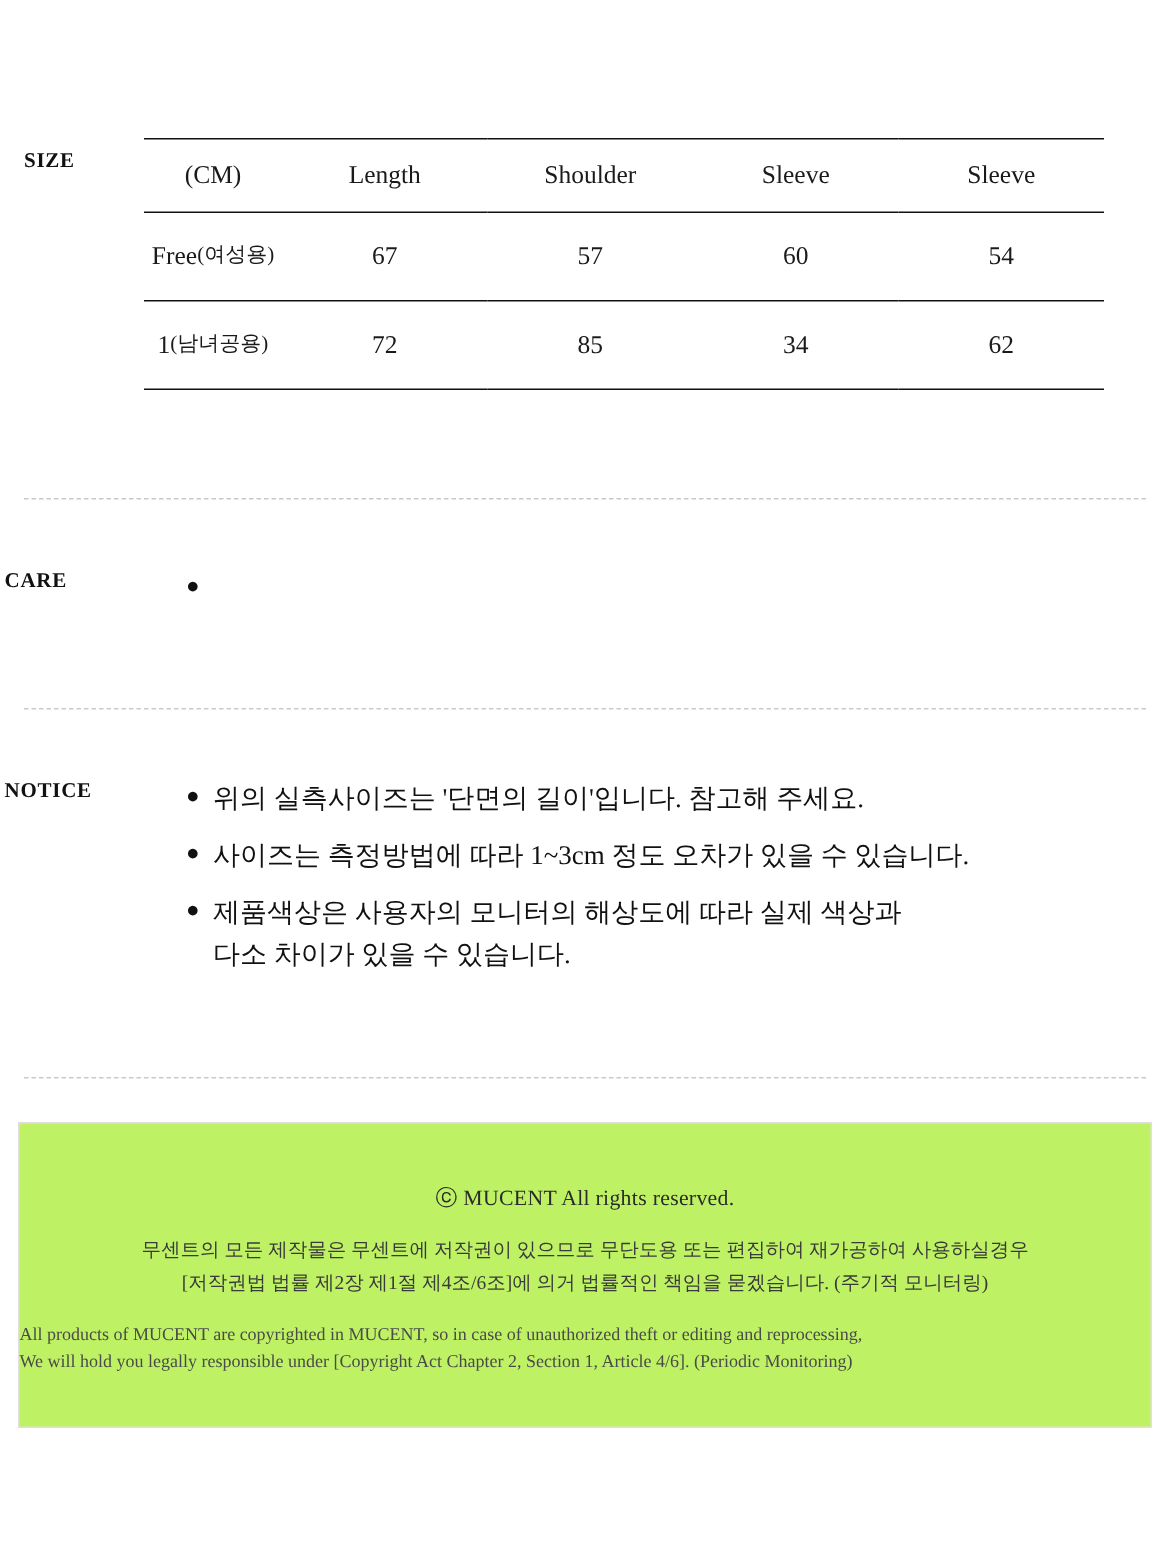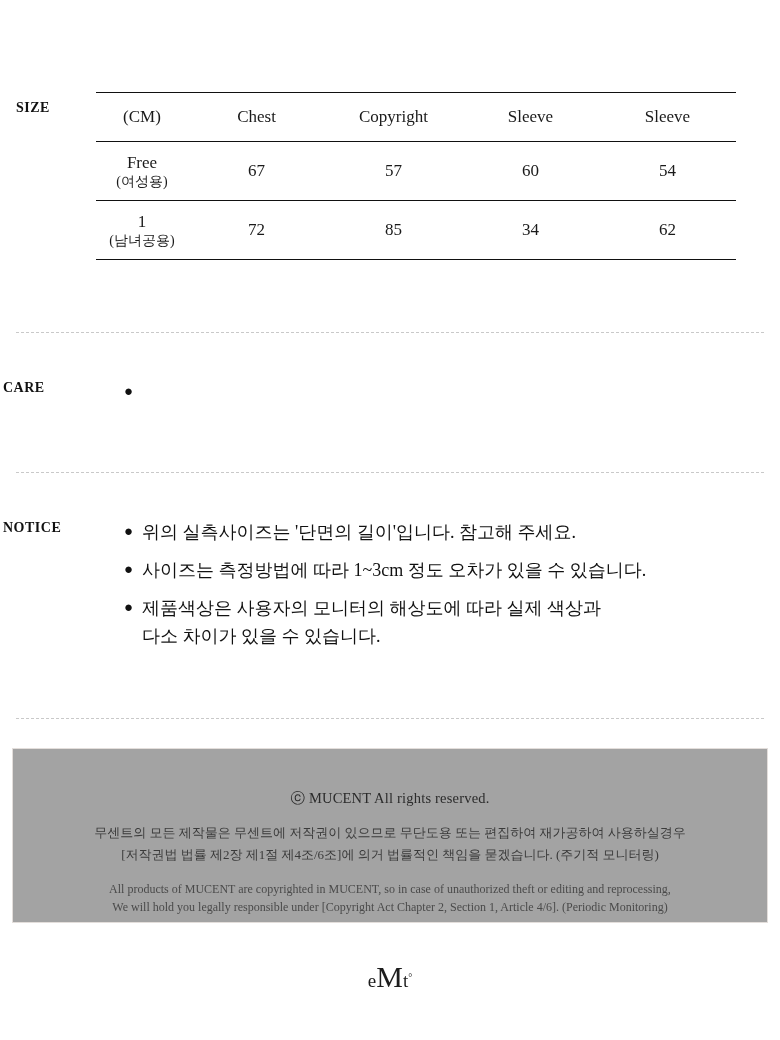--- a/index.html
+++ b/index.html
@@ -74,21 +74,20 @@
     border-bottom: 1.1px solid #111;
   }
   table.size-table tbody tr:last-child td {
     border-bottom: 1.6px solid #111;
   }
   .col-label {
     width: 92px;
   }
   .cell-stack {
     display: flex;
-    flex-direction: column;
     align-items: center;
     justify-content: center;
     line-height: 1.25;
   }
   .cell-stack .ko {
     font-size: 14px;
   }
 
   
   .dashed-sep {
@@ -136,41 +135,40 @@
   .bullet-text .line2 {
     display: block;
   }
 
   
   .copyright-box {
     position: absolute;
     left: 12px;
     top: 748px;
     width: 756px;
-    height: 175px;
+    height: 204px;
     border: 1px solid #e3dedb;
-    background: #a3a3a3;
+    background: #bef264;
     box-sizing: border-box;
   }
   .cr-title {
     text-align: center;
     font-size: 14.5px;
     color: #2b2b2b;
     margin-top: 40px;
     letter-spacing: 0.2px;
   }
   .cr-ko {
     text-align: center;
     font-size: 13px;
     color: #3a3a3a;
     line-height: 22px;
     margin-top: 14px;
   }
   .cr-en {
-    text-align: center;
     font-size: 12px;
     color: #4a4a4a;
     line-height: 18px;
     margin-top: 14px;
   }
 
   
   .logo {
     position: absolute;
     left: 0;
@@ -199,22 +197,22 @@
 
 <div class="page">
 
   <div class="size-section">
     <div class="section-label size-label">SIZE</div>
     <div class="size-table-wrap">
       <table class="size-table">
         <thead>
           <tr>
             <th class="col-label">(CM)</th>
-            <th>Chest</th>
-            <th>Copyright</th>
+            <th>Length</th>
+            <th>Shoulder</th>
             <th>Sleeve</th>
             <th>Sleeve</th>
           </tr>
         </thead>
         <tbody>
           <tr>
             <td class="col-label">
               <div class="cell-stack">
                 <span>Free</span>
                 <span class="ko">(여성용)</span>
@@ -287,17 +285,14 @@
     <div class="cr-ko">
       <div>무센트의 모든 제작물은 무센트에 저작권이 있으므로 무단도용 또는 편집하여 재가공하여 사용하실경우</div>
       <div>[저작권법 법률 제2장 제1절 제4조/6조]에 의거 법률적인 책임을 묻겠습니다. (주기적 모니터링)</div>
     </div>
     <div class="cr-en">
       <div>All products of MUCENT are copyrighted in MUCENT, so in case of unauthorized theft or editing and reprocessing,</div>
       <div>We will hold you legally responsible under [Copyright Act Chapter 2, Section 1, Article 4/6]. (Periodic Monitoring)</div>
     </div>
   </div>
 
-  <div class="logo">
-    <span class="e">e</span><span class="m">M</span><span class="t">t</span><span class="dot">°</span>
-  </div>
 
 </div>
 
 </body></html>

